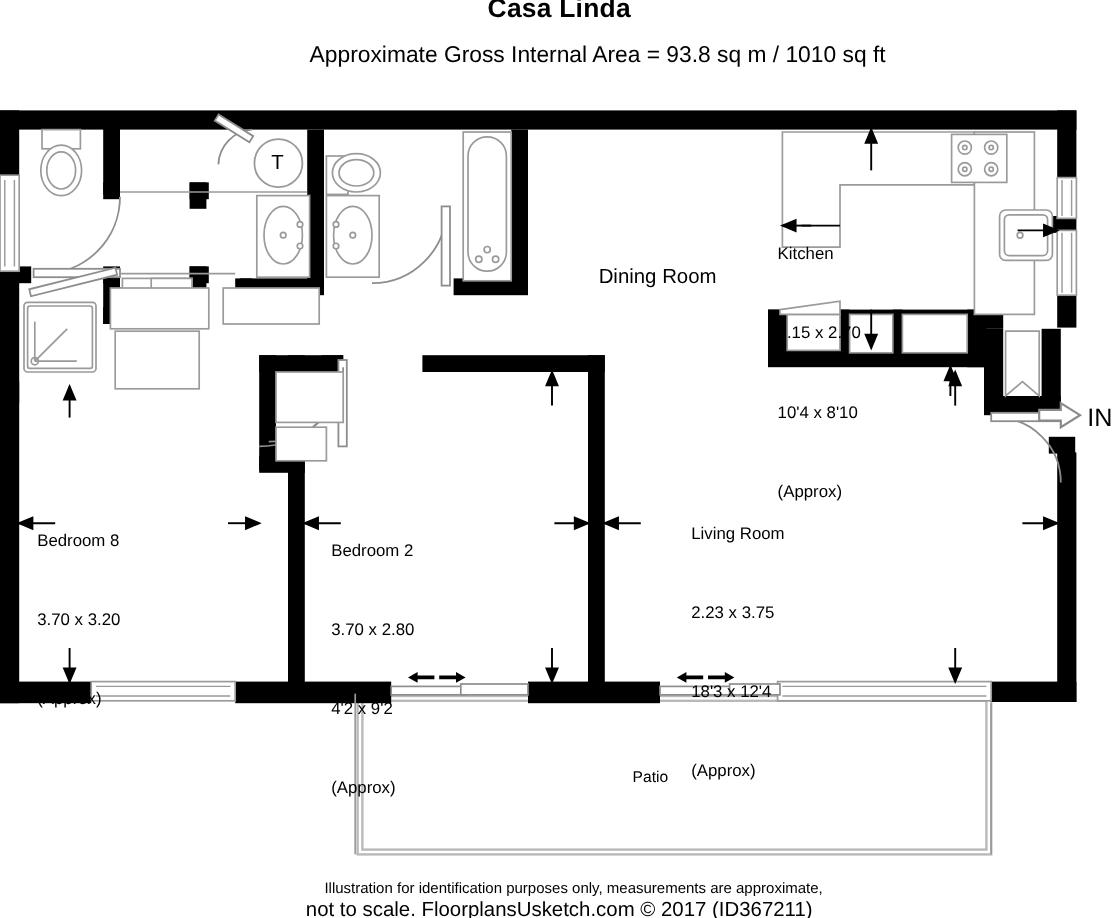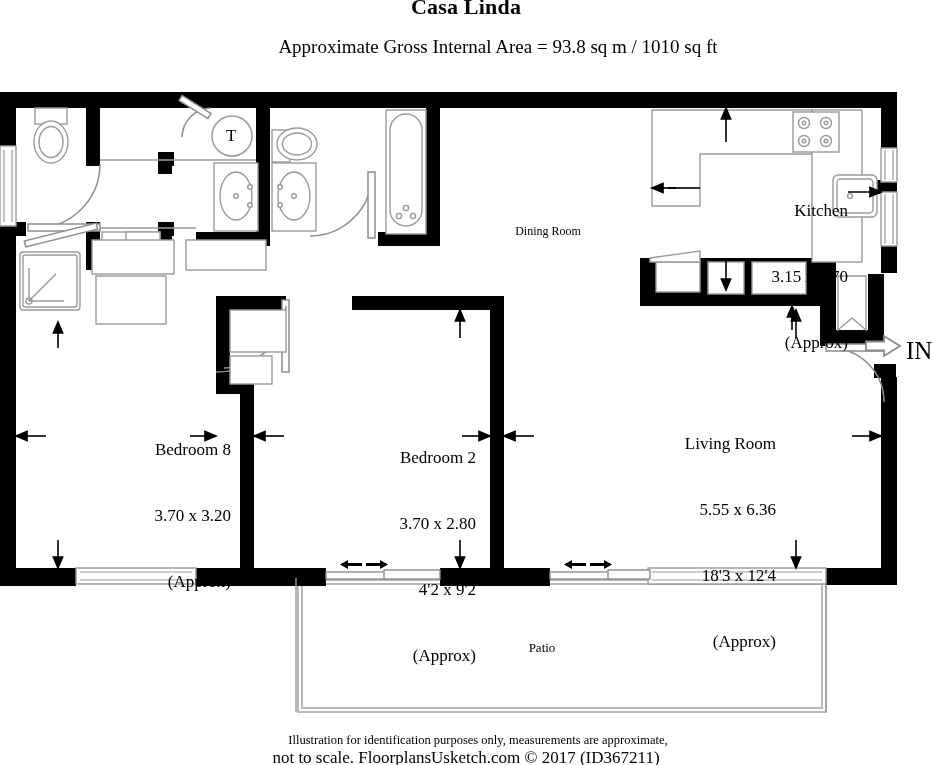--- a/index.html
+++ b/index.html
@@ -2,51 +2,51 @@
 <html><head>
 <meta charset="utf-8">
 <style>
   html,body{margin:0;padding:0;background:#ffffff;}
   body{
     width:932px;height:765px;overflow:hidden;
     font-family:"Liberation Sans", sans-serif;
     color:#000;
     position:relative;
   }
-  #stage{position:absolute;left:0;top:0;width:908px;height:765px;font-family:Liberation Serif, serif;}
+  #stage{position:absolute;left:0;top:0;width:908px;height:765px;}
   .txt{position:absolute;white-space:pre;}
 
   #plan-title{
     left:0;top:-6px;width:932px;text-align:center;
     font-size:22px;font-weight:bold;letter-spacing:.2px;
   }
   #plan-subtitle{
     left:0;top:36px;width:932px;text-align:center;
     font-size:19px;font-weight:400;padding-left:32px;
   }
   #footer-line1{
     left:0;top:733px;width:932px;text-align:center;font-size:12.5px;padding-left:12px;
   }
   #footer-line2{
     left:0;top:748px;width:932px;text-align:center;font-size:17px;
   }
 
   .room-label{
-    text-align:right;font-size:17px;line-height:22px;
+    text-align:left;font-size:14px;line-height:22px;
   }
   .room-label .nm{display:block;}
   .room-label .dm{display:block;}
 
-  #label-dining{left:448px;top:176px;width:200px;font-size:12px;text-align:center;}
+  #label-dining{left:448px;top:176px;width:200px;font-size:17px;text-align:center;}
   #label-kitchen{left:648px;top:156px;width:200px;}
   #label-bed1{left:31px;top:395px;width:200px;}
   #label-bed2{left:276px;top:403px;width:200px;}
   #label-living{left:576px;top:389px;width:200px;}
   #label-patio{left:442px;top:640px;width:200px;text-align:center;font-size:13px;}
-  #label-in{left:906px;top:337px;font-size:25px;font-weight:400;}
+  #label-in{left:906px;top:337px;font-size:21px;font-weight:400;}
 
   svg{position:absolute;left:0;top:0;}
 </style>
 </head>
 <body>
 
 <div id="stage">
 
   <div class="txt" id="plan-title">Casa Linda</div>
   <div class="txt" id="plan-subtitle">Approximate Gross Internal Area = 93.8 sq m / 1010 sq ft</div>
@@ -357,39 +357,40 @@
 
   </svg>
 
   <div class="txt room-label" id="label-dining">
     <span class="nm">Dining Room</span>
   </div>
 
   <div class="txt room-label" id="label-kitchen">
     <span class="nm">Kitchen</span>
     <span class="dm">3.15 x 2.70</span>
+    <span class="dm">10'4 x 8'10</span>
     <span class="dm">(Approx)</span>
   </div>
 
   <div class="txt room-label" id="label-bed1">
     <span class="nm">Bedroom 8</span>
     <span class="dm">3.70 x 3.20</span>
     <span class="dm">(Approx)</span>
   </div>
 
   <div class="txt room-label" id="label-bed2">
     <span class="nm">Bedroom 2</span>
     <span class="dm">3.70 x 2.80</span>
     <span class="dm">4'2 x 9'2</span>
     <span class="dm">(Approx)</span>
   </div>
 
   <div class="txt room-label" id="label-living">
     <span class="nm">Living Room</span>
-    <span class="dm">5.55 x 6.36</span>
+    <span class="dm">2.23 x 3.75</span>
     <span class="dm">18'3 x 12'4</span>
     <span class="dm">(Approx)</span>
   </div>
 
   <div class="txt" id="label-patio">Patio</div>
 
   <div class="txt" id="label-in">IN</div>
 
   <div class="txt" id="label-tank" style="left:226px;top:126px;font-size:17px;">T</div>
 

